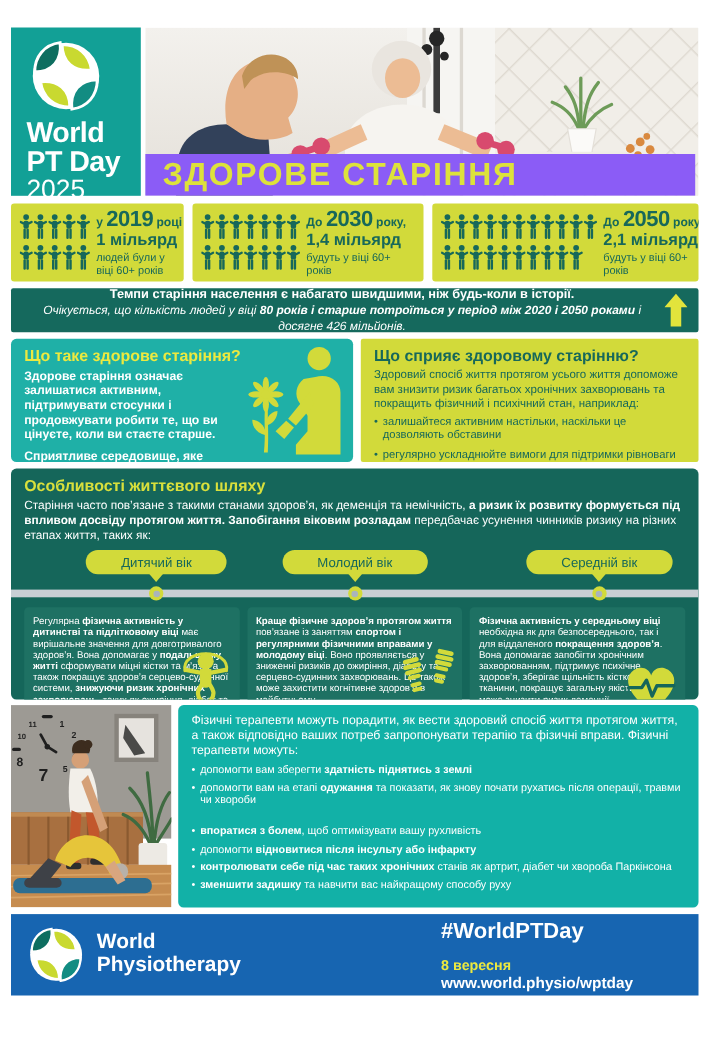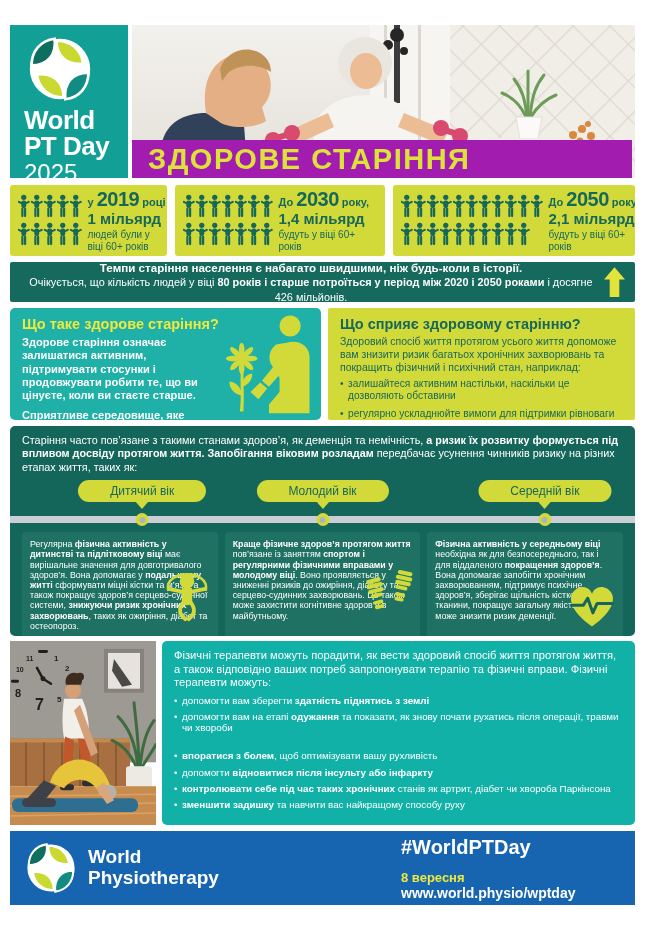--- a/index.html
+++ b/index.html
@@ -8,41 +8,41 @@
   .page { position:relative; width:645px; height:948px; margin:0 auto; background:#fff; padding:25px 10px 6px; overflow:hidden; }
 
   
   .header { display:flex; gap:4px; height:153px; }
   .logo-box { width:118px; background:#12a096; color:#fff; padding:10px 0 0 14px; flex-shrink:0; }
   .logo-box svg.brandmark { width:64px; height:64px; display:block; margin:2px 0 6px 4px; }
   .logo-word { font-size:26px; font-weight:700; line-height:1.0; letter-spacing:-0.5px; }
   .logo-year { font-size:24px; font-weight:400; line-height:1.15; }
   .hero { flex:1; position:relative; overflow:hidden; }
   .hero-img { position:absolute; inset:0; width:100%; height:100%; }
-  .title-banner { position:absolute; left:0; right:3px; bottom:0; height:38px; background:#a21caf; display:flex; align-items:center; padding-left:16px; }
+  .title-banner { position:absolute; left:0; right:3px; bottom:0; height:38px; background:#8b5cf6; display:flex; align-items:center; padding-left:16px; }
   .title-banner span { color:#dde23b; font-size:29px; font-weight:700; letter-spacing:1.5px; white-space:nowrap; }
 
   
   .stats { display:flex; gap:8px; height:71px; margin-top:7px; }
   .stat-box { background:#d2da3a; color:#17685a; display:flex; align-items:center; gap:6px; padding:6px 8px; border-radius:3px; overflow:hidden; }
   .stat-box.b1 { flex:0 0 157px; } .stat-box.b2 { flex:0 0 210px; } .stat-box.b3 { flex:1; }
   .people { display:flex; flex-direction:column; gap:3px; flex-shrink:0; }
   .p-row { display:flex; gap:1.5px; }
   .person { width:11.5px; height:25px; display:block; }
   .stat-text { line-height:1.08; }
   .stat-l1 { white-space:nowrap; font-size:11px; font-weight:700; }
   .stat-l1 .yr { font-size:20px; font-weight:700; letter-spacing:-0.5px; }
   .stat-amount { font-size:15px; font-weight:700; white-space:nowrap; margin:1px 0 2px; }
   .stat-desc { font-size:10px; font-weight:400; line-height:1.15; }
 
   
   .pace { margin-top:6px; height:40px; background:#15695d; color:#fff; display:flex; align-items:center; padding:0 10px 0 14px; border-radius:2px; }
   .pace-text { flex:1; text-align:center; line-height:1.3; }
   .pace-l1 { font-size:11.6px; font-weight:700; }
-  .pace-l2 { font-size:10.9px; font-weight:400; }
+  .pace-l2 { font-size:10.9px; font-weight:400;font-style:italic; }
   .pace-arrow { width:21px; height:32px; flex-shrink:0; margin-left:6px; }
 
   
   .two-col { display:flex; gap:7px; margin-top:6px; height:112px; }
   .what-is { flex:0 0 311px; background:#1fb0a7; border-radius:5px; padding:8px 12px; color:#fff; position:relative; overflow:hidden; }
   .what-is h2 { color:#ece93f; font-size:14.5px; font-weight:700; margin-bottom:4px; }
   .what-is p { font-size:11.1px; font-weight:700; line-height:1.2; width:202px; margin-bottom:6px; }
   .gardener { position:absolute; right:5px; bottom:5px; width:94px; height:104px; }
   .supports { flex:1; background:#d2da3a; border-radius:2px; padding:8px 12px; color:#17685a; overflow:hidden; }
   .supports h2 { font-size:14.5px; font-weight:700; margin-bottom:3px; }
@@ -724,20 +724,21 @@
           </ul>
         <ul>
             <li>підтримуйте соціальні зв’язки</li>
             <li>слідкуйте за тим щоб ваші м’язи та суглоби були в русі</li>
           </ul>
       </div>
     </div>
   </div>
 
   <div class="life">
+    <h2>Особливості життєвого шляху</h2>
     <div class="intro">Старіння часто пов’язане з такими станами здоров’я, як деменція та немічність, <b>а ризик їх розвитку формується під впливом досвіду протягом життя. Запобігання віковим розладам</b> передбачає усунення чинників ризику на різних етапах життя, таких як:</div>
 
     <div class="pill-row">
       <div class="pill p1">Дитячий вік</div>
       <div class="pill p2">Молодий вік</div>
       <div class="pill p3">Середній вік</div>
     </div>
     <div class="timeline">
       <div class="bar"></div>
       <div class="dot d1"></div>

